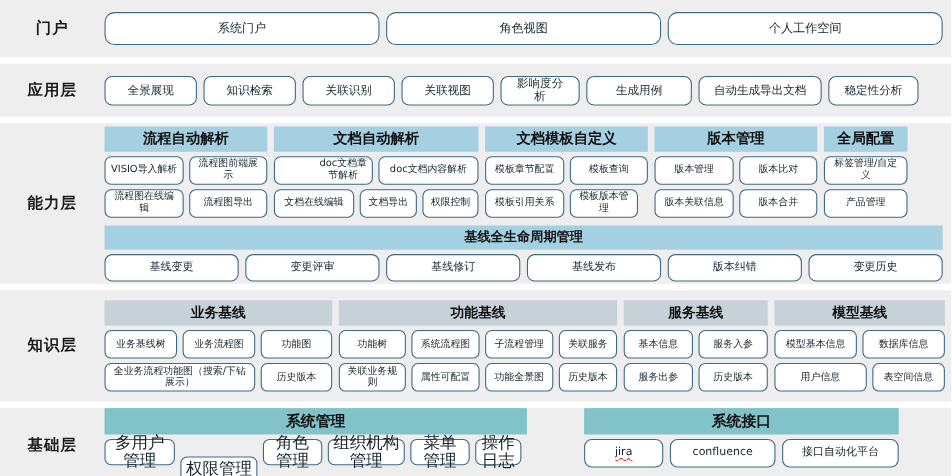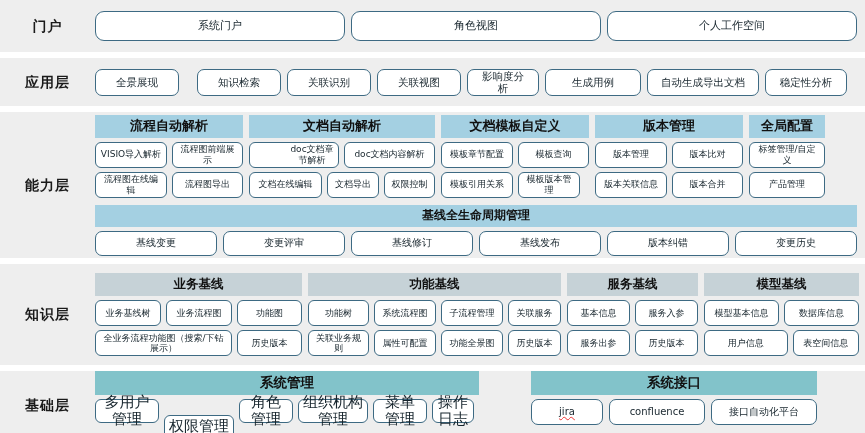--- a/index.html
+++ b/index.html
@@ -98,21 +98,21 @@
         <div class="pill big flexfill">个人工作空间</div>
       </div>
     </div>
   </div>
 
   <div class="band" style="height:48px;">
     <div class="band-label">应用层</div>
     <div class="band-body">
       <div class="row">
         <div class="pill app" style="width:84px;">全景展现</div>
-        <div class="pill app" style="width:84px;margin-left:12px;">知识检索</div>
+        <div class="pill app" style="width:84px;">知识检索</div>
         <div class="pill app" style="width:84px;">关联识别</div>
         <div class="pill app" style="width:84px;">关联视图</div>
         <div class="pill app" style="width:72px;">影响度分析</div>
         <div class="pill app" style="width:96px;">生成用例</div>
         <div class="pill app" style="width:112px;">自动生成导出文档</div>
         <div class="pill app" style="width:82px;">稳定性分析</div>
       </div>
     </div>
   </div>
 

